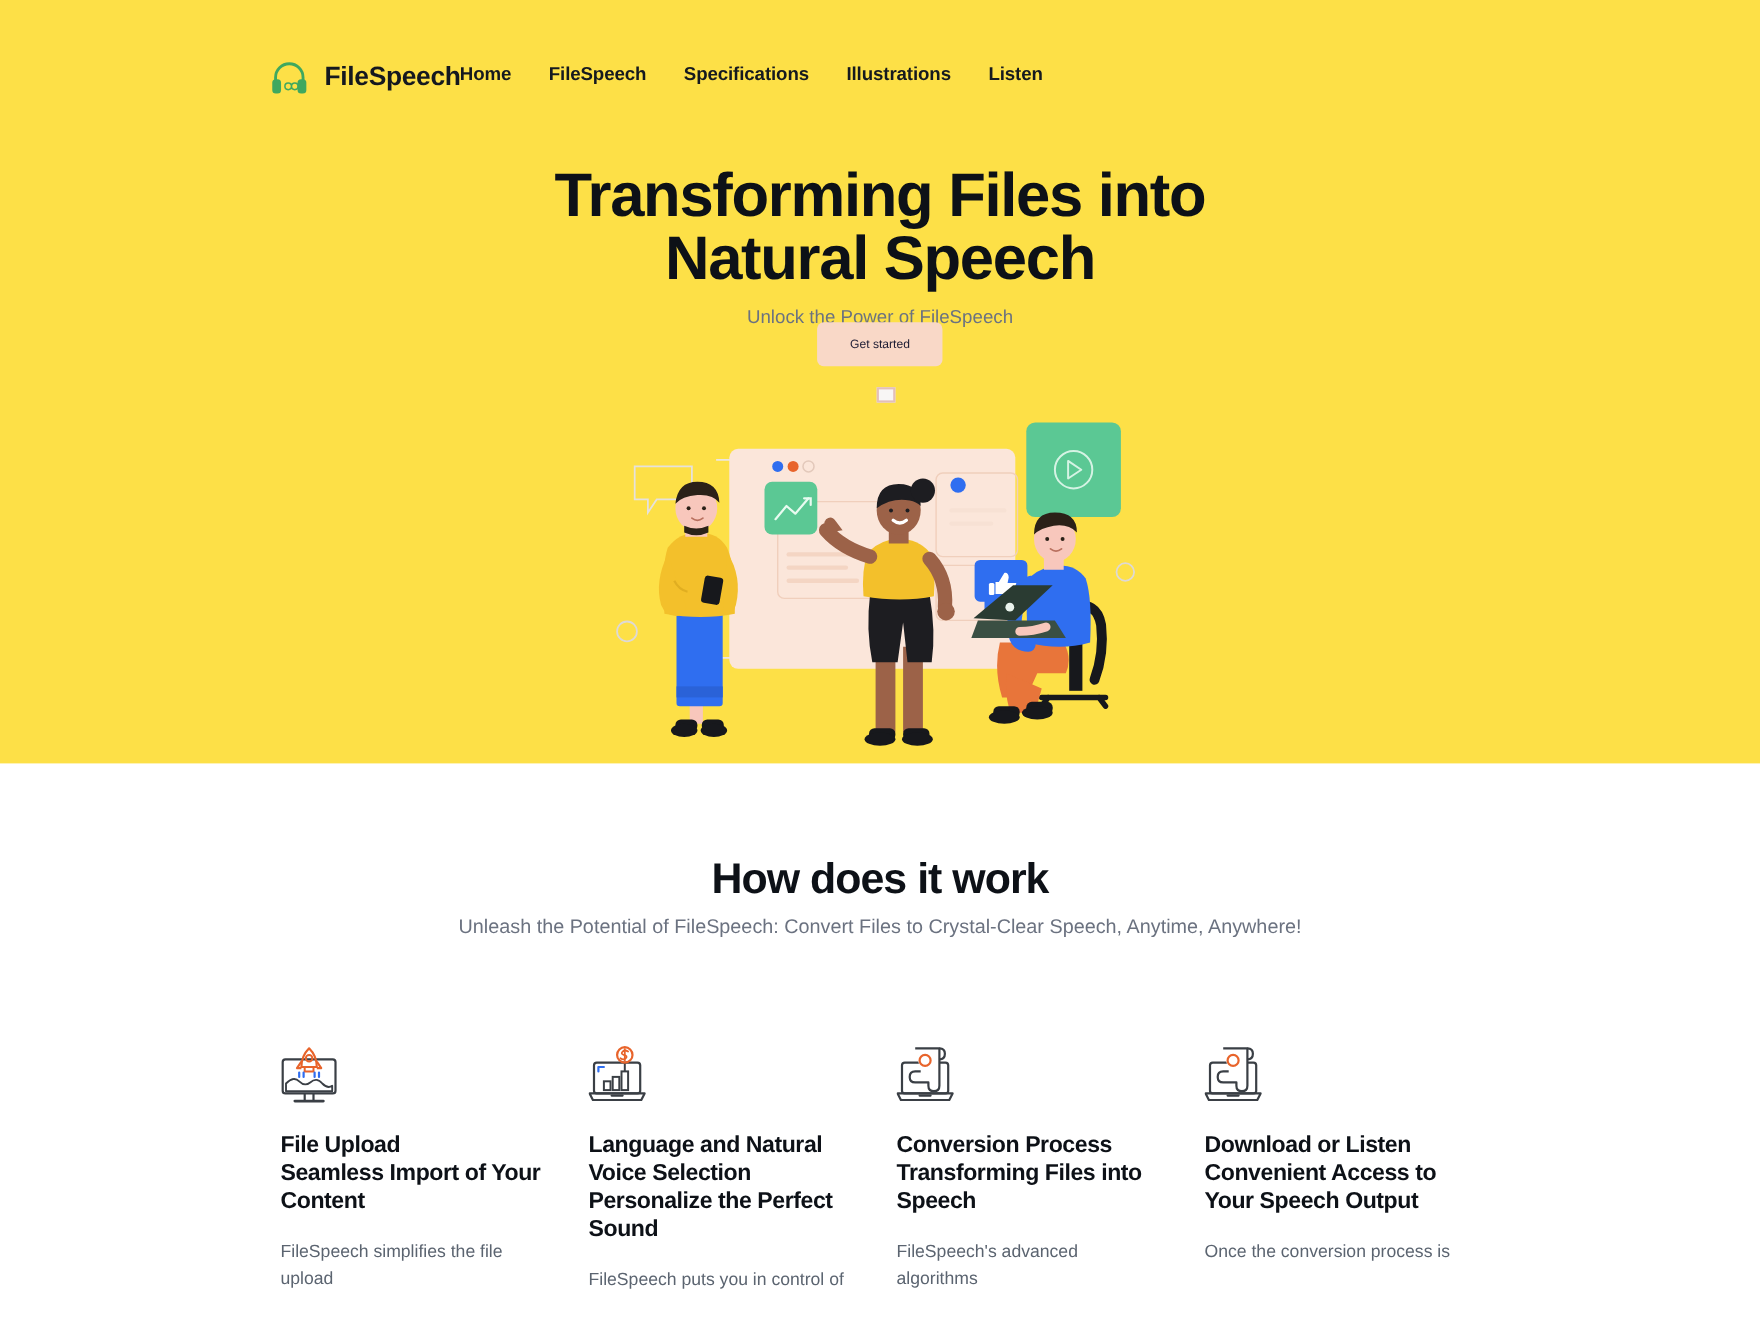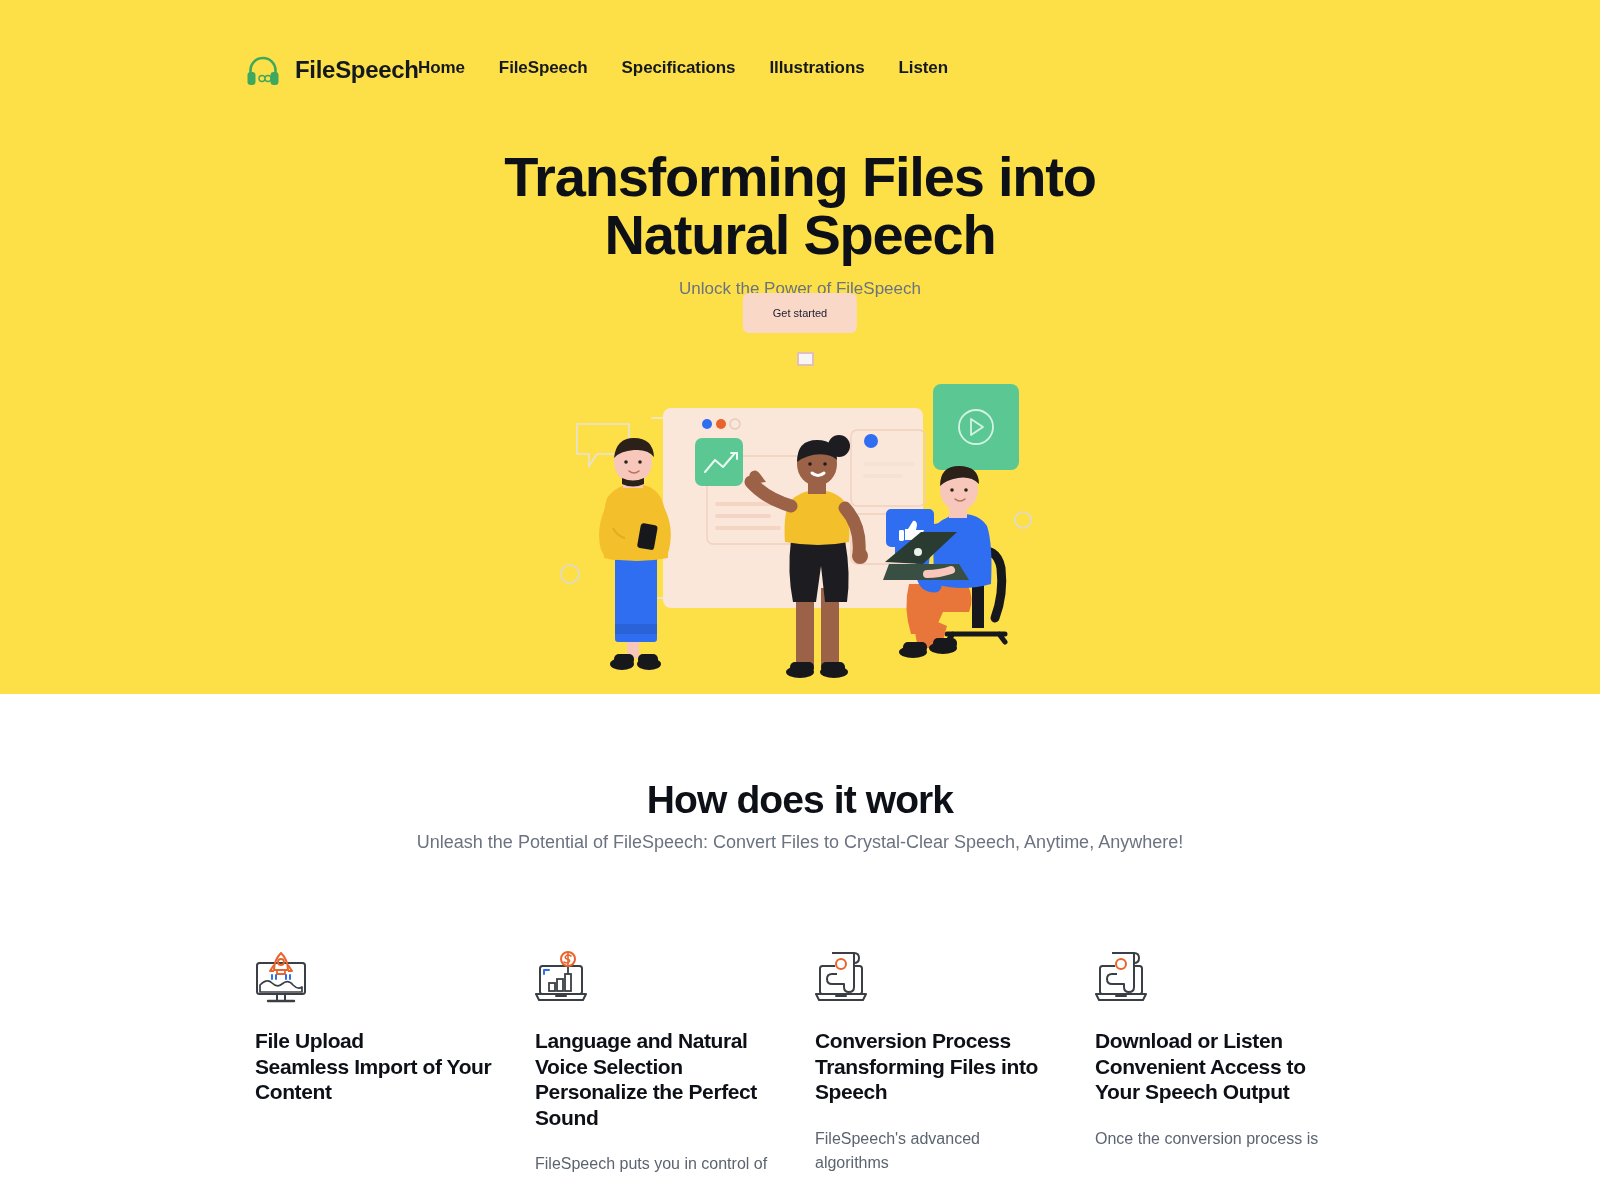--- a/index.html
+++ b/index.html
@@ -298,20 +298,21 @@
         <path d="M26 3 q7 7 7 17 h-14 q0 -10 7 -17 z" fill="none" stroke="#e8642b" stroke-width="2" stroke-linejoin="round"></path>
         <path d="M19 15 l-4 6 h4 M33 15 l4 6 h-4" fill="none" stroke="#e8642b" stroke-width="2" stroke-linejoin="round"></path>
         <circle cx="26" cy="12" r="3" fill="none" stroke="#e8642b" stroke-width="1.8"></circle>
         <path d="M22 20 h8 v4 h-8 z" fill="none" stroke="#e8642b" stroke-width="1.8"></path>
         <path d="M17 25 v4 M21 25 v4 M31 25 v4 M35 25 v4" stroke="#2f6ef0" stroke-width="2" stroke-linecap="round"></path>
       </svg>
     </span>
     <h3 class="feature-title">File Upload
 Seamless Import of Your
 Content</h3>
+    <p class="feature-body">FileSpeech simplifies the file upload</p>
   </div>
 
   <div class="feature">
     <span>
       <svg class="feature-icon" viewBox="0 0 64 56">
         <rect x="5" y="16" width="42" height="28" rx="2.5" fill="none" stroke="#3a3f45" stroke-width="2"></rect>
         <path d="M1 44 h50 l-3 6 h-44 z" fill="none" stroke="#3a3f45" stroke-width="2" stroke-linejoin="round"></path>
         <path d="M21 46 h10" stroke="#3a3f45" stroke-width="2" stroke-linecap="round"></path>
         <path d="M9 20 h5 M9 20 v4" stroke="#2f6ef0" stroke-width="2" stroke-linecap="round"></path>
         <rect x="14" y="33" width="6" height="8" fill="none" stroke="#3a3f45" stroke-width="1.8"></rect>

